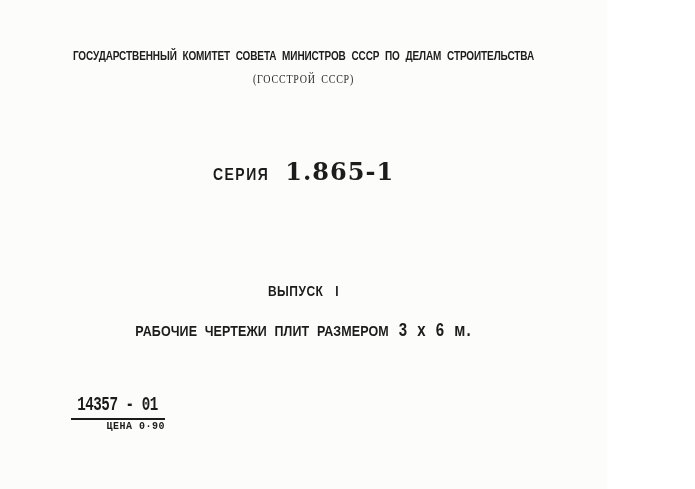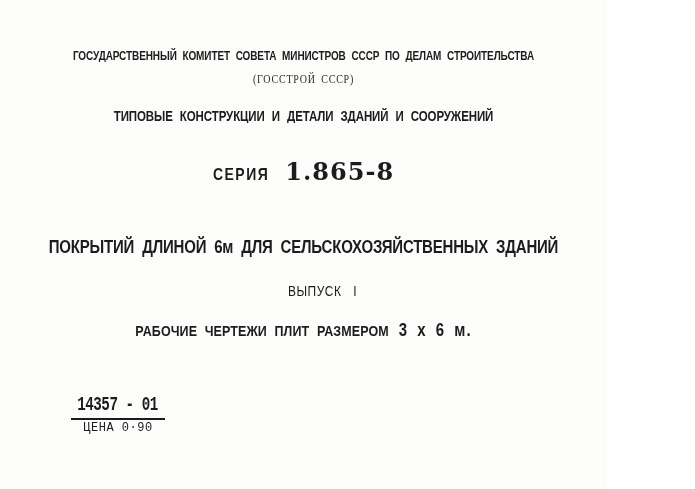--- a/index.html
+++ b/index.html
@@ -78,24 +78,23 @@
     font-size: 15px;
     font-weight: bold;
     letter-spacing: -0.2px;
     word-spacing: 4px;
   }
   .title-line-1 { top: 212px; }
   .title-line-2 { top: 240px; }
   .issue-line {
     top: 286px;
     font-size: 12px;
-    font-weight: normal;
+    font-weight: bold;
     letter-spacing: 0.5px;
     word-spacing: 8px;
-    padding-left: 19px;
   }
   .subtitle-line {
     top: 323px;
     font-size: 12.5px;
     font-weight: bold;
     letter-spacing: 0.1px;
     word-spacing: 4px;
   }
   .subtitle-size {
     font-size: 15px;
@@ -120,52 +119,47 @@
     transform-origin: center bottom;
     white-space: nowrap;
   }
   .stamp-underline {
     height: 0;
     border-bottom: 2px solid var(--ink, #1c1c1c);
     margin-top: 1px;
   }
   .stamp-price {
     margin-top: 1px;
-    font-size: 12px;
-    font-weight: normal;
+    font-size: 10px;
+    font-weight: bold;
     letter-spacing: 0.5px;
     white-space: nowrap;
+    text-align: right;
   }
   .stamp-price .stretch { transform: scaleY(1.1); }
 </style>
 </head>
 <body>
 
 <div class="page">
 
   <div class="t-line org-line">
     <span class="stretch">ГОСУДАРСТВЕННЫЙ КОМИТЕТ СОВЕТА МИНИСТРОВ СССР ПО ДЕЛАМ СТРОИТЕЛЬСТВА</span>
   </div>
 
   <div class="t-line org-sub-line">
     <span class="stretch">(ГОССТРОЙ СССР)</span>
   </div>
 
-  <div class="t-line collection-line">
-    <span class="stretch">ТИПОВЫЕ КОНСТРУКЦИИ И ДЕТАЛИ ЗДАНИЙ И СООРУЖЕНИЙ</span>
-  </div>
 
   <div class="t-line series-line">
-    <span class="stretch series-label">СЕРИЯ</span><span class="series-number">1.865-8</span>
+    <span class="stretch series-label">СЕРИЯ</span><span class="series-number">1.865-1</span>
   </div>
 
 
-  <div class="t-line title-line title-line-2">
-    <span class="stretch">ПОКРЫТИЙ ДЛИНОЙ 6м ДЛЯ СЕЛЬСКОХОЗЯЙСТВЕННЫХ ЗДАНИЙ</span>
-  </div>
 
   <div class="t-line issue-line">
     <span class="stretch">ВЫПУСК I</span>
   </div>
 
   <div class="t-line subtitle-line">
     <span class="stretch">РАБОЧИЕ ЧЕРТЕЖИ ПЛИТ РАЗМЕРОМ</span><span class="stretch subtitle-size">3 х 6 м.</span>
   </div>
 
   <div class="stamp">

